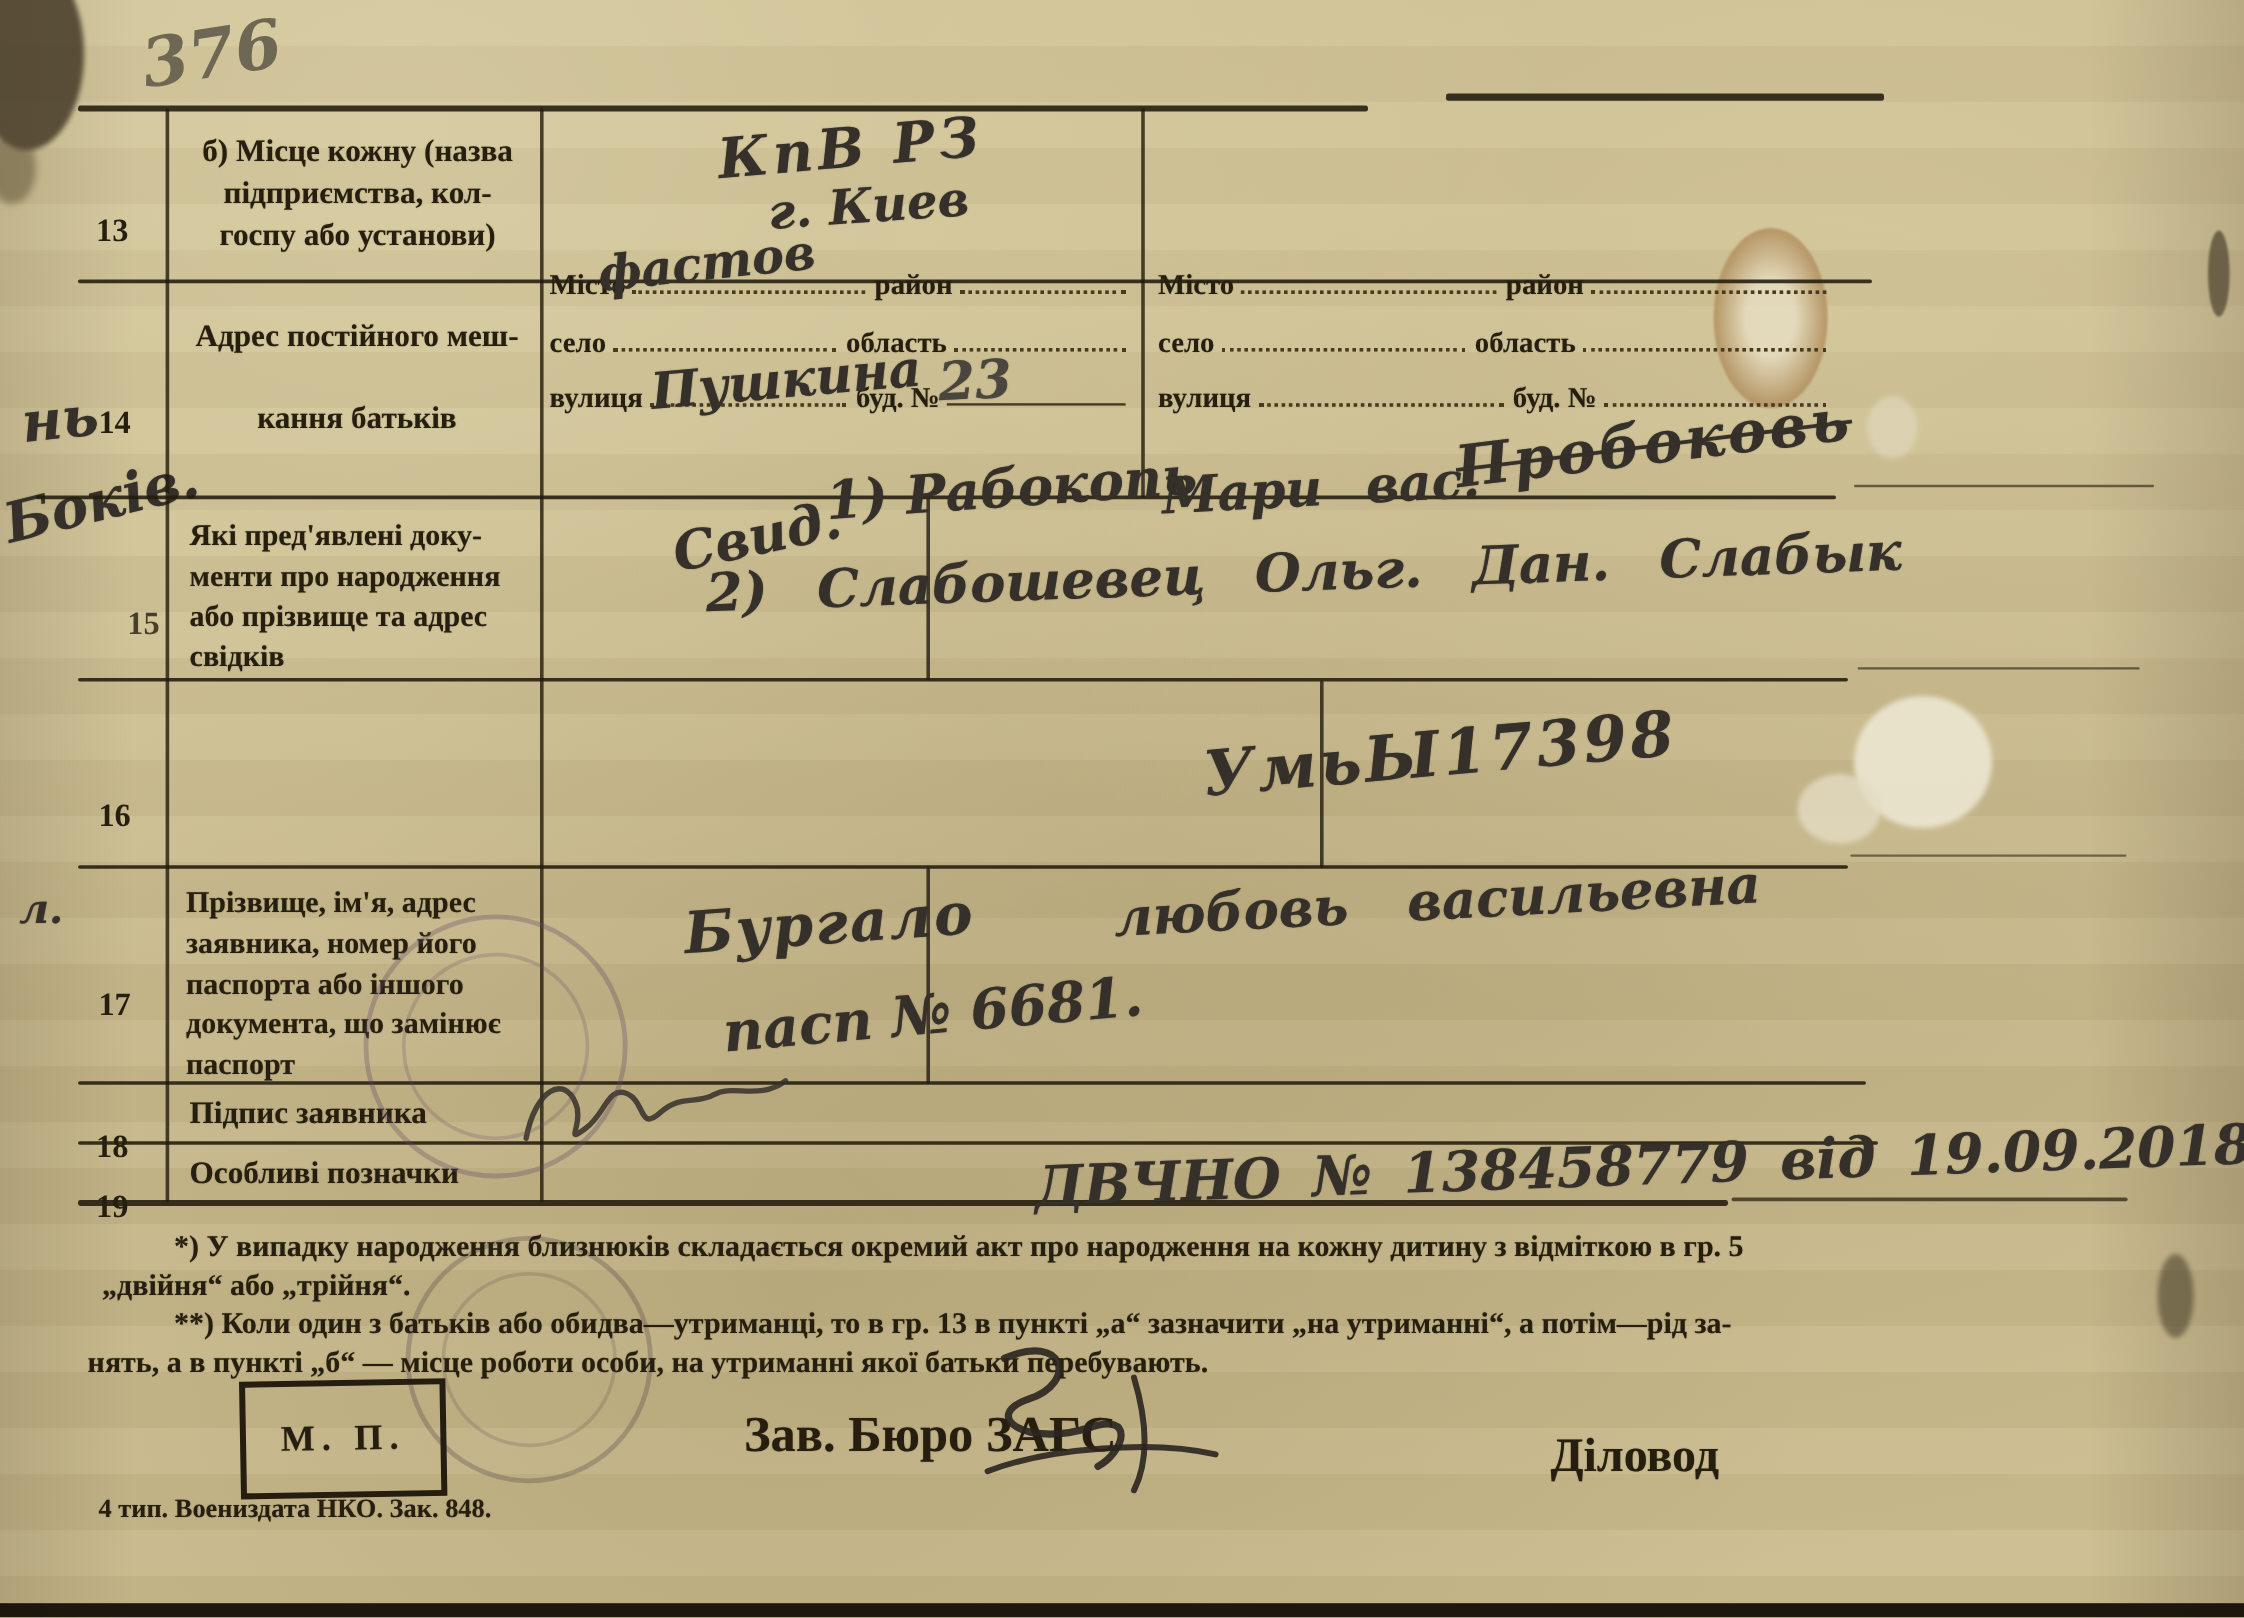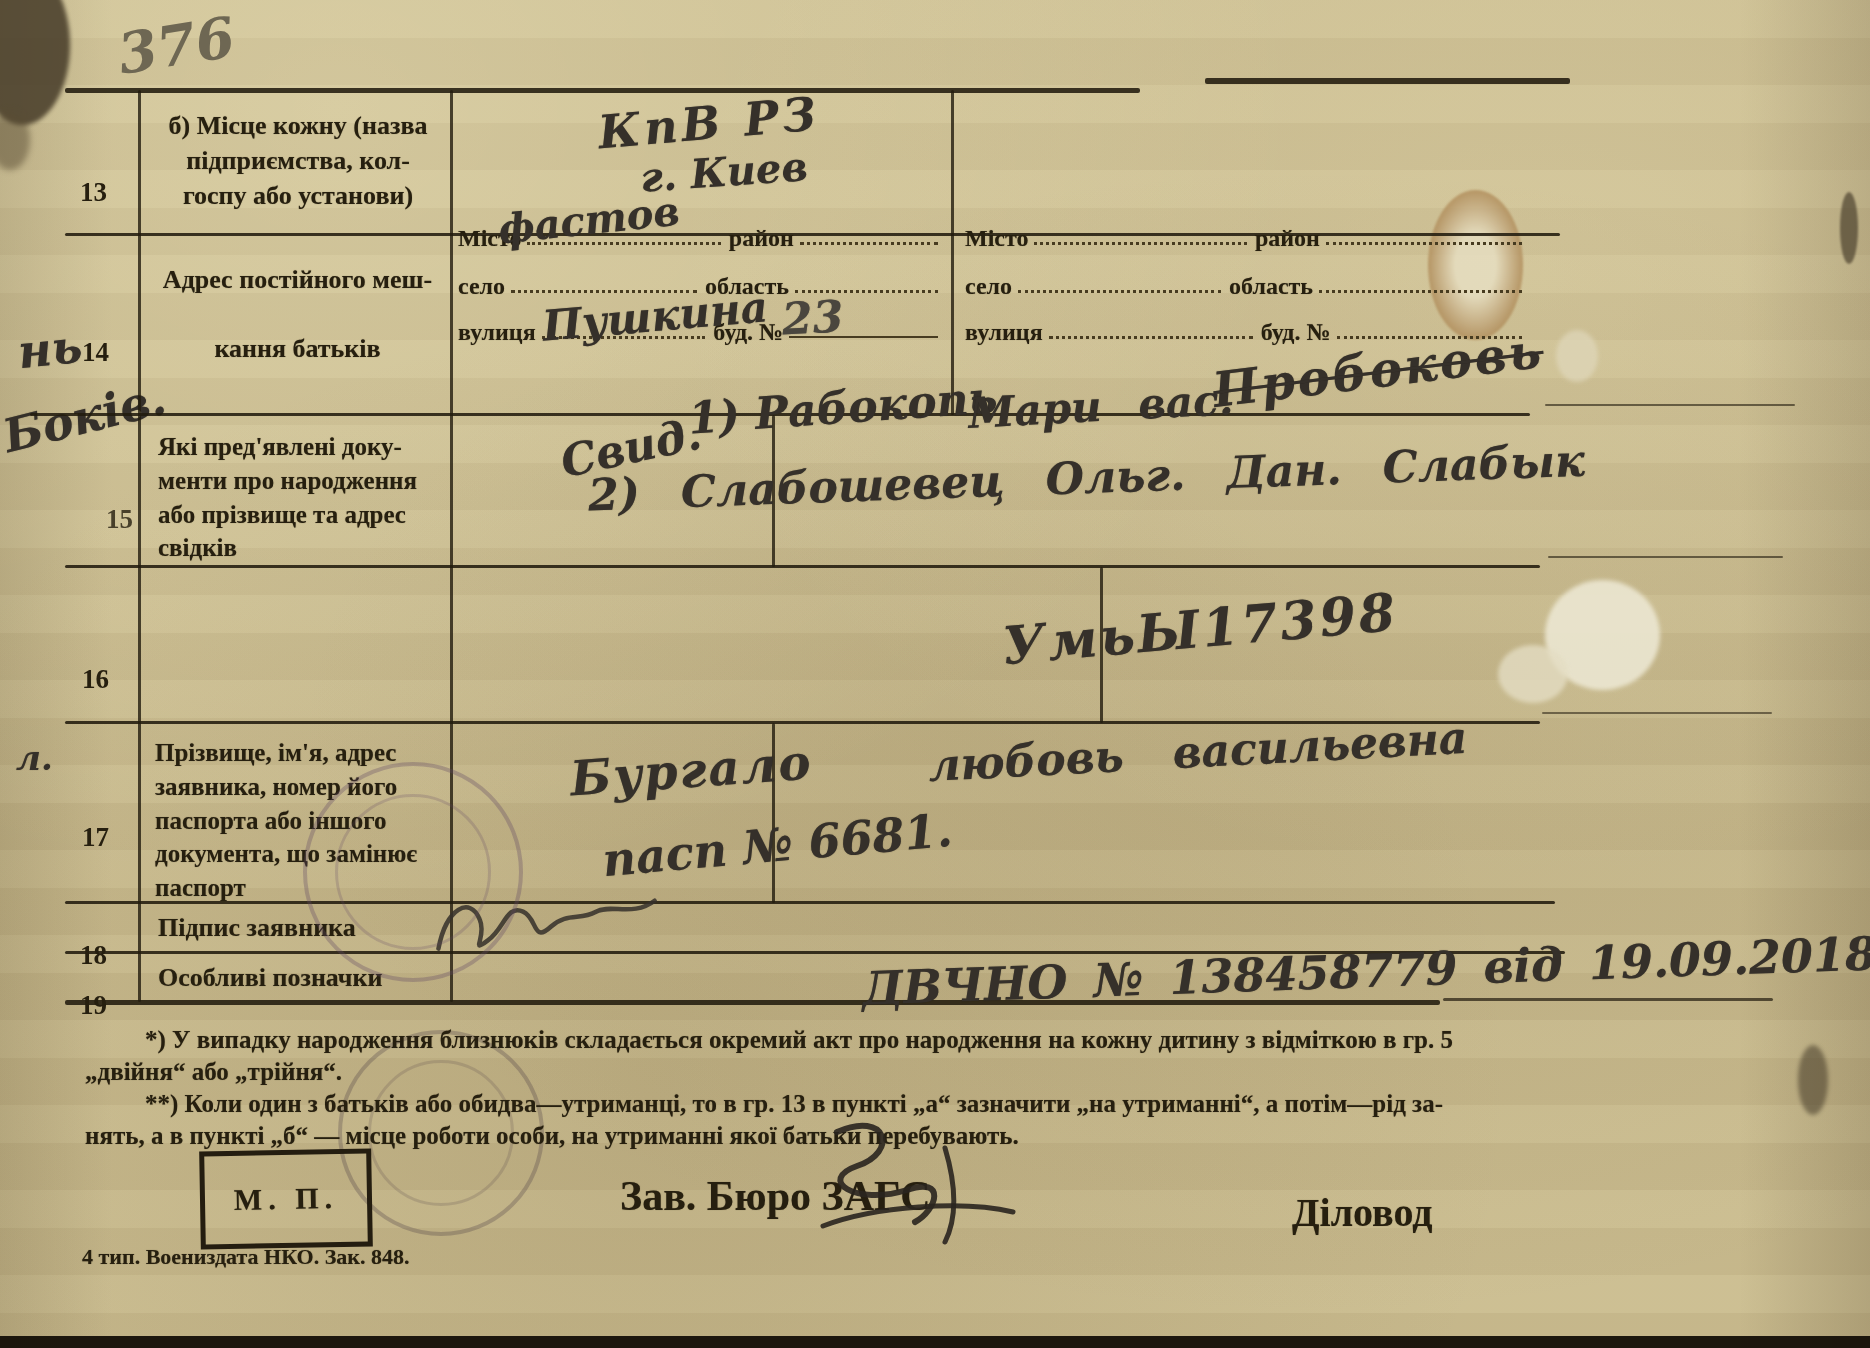--- a/index.html
+++ b/index.html
@@ -160,21 +160,21 @@
   <div class="stamp" style="left:303px;top:762px;width:212px;height:212px;border:4px solid rgba(95,70,100,.32);">
     <div class="inner" style="left:28px;top:28px;right:28px;bottom:28px;border:3px solid rgba(95,70,100,.22);"></div>
   </div>
   <div class="stamp" style="left:338px;top:1030px;width:198px;height:198px;border:4px solid rgba(70,55,65,.28);">
     <div class="inner" style="left:26px;top:26px;right:26px;bottom:26px;border:3px solid rgba(70,55,65,.18);"></div>
   </div>
 
   <div class="fnote" style="left:145px;top:1026px;">*) У випадку народження близнюків складається окремий акт про народження на кожну дитину з відміткою в гр. 5</div>
   <div class="fnote" style="left:85px;top:1058px;">„двійня“ або „трійня“.</div>
   <div class="fnote" style="left:145px;top:1090px;">**) Коли один з батьків або обидва—утриманці, то в гр. 13 в пункті „а“ зазначити „на утриманні“, а потім—рід за-</div>
-  <div class="fnote" style="left:85px;top:1122px;">нять, а в пункті „б“ — місце роботи особи, на утриманні якої батьки перебувають.</div>
+  <div class="fnote" style="left:73px;top:1122px;">нять, а в пункті „б“ — місце роботи особи, на утриманні якої батьки перебувають.</div>
 
   <div style="position:absolute;left:200px;top:1150px;width:162px;height:88px;border:5px solid #241d10;transform:rotate(-1deg);display:flex;align-items:center;justify-content:center;">
     <span class="lbl" style="position:static;font-size:30px;letter-spacing:6px;">М.  П.</span>
   </div>
   <div class="lbl" style="left:620px;top:1168px;font-size:42px;white-space:nowrap;">Зав. Бюро ЗАГС</div>
   <svg style="position:absolute;left:795px;top:1110px;" width="230" height="150" viewBox="0 0 230 150">
     <path d="M42,22 C92,0 104,42 62,56 C22,70 60,96 112,80 C152,66 142,100 120,112" stroke="#2a251f" stroke-width="6" fill="none" stroke-linecap="round" opacity=".9"></path>
     <path d="M150,38 C162,78 162,108 150,132" stroke="#2a251f" stroke-width="5" fill="none" stroke-linecap="round" opacity=".9"></path>
     <path d="M28,116 C80,96 168,90 218,102" stroke="#2a251f" stroke-width="5" fill="none" stroke-linecap="round" opacity=".9"></path>
   </svg>

